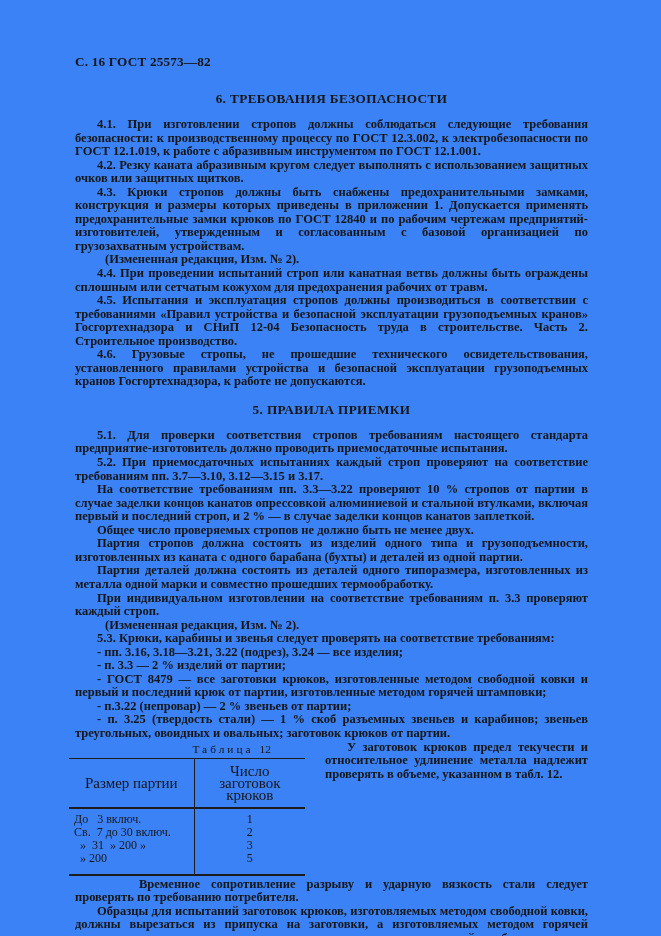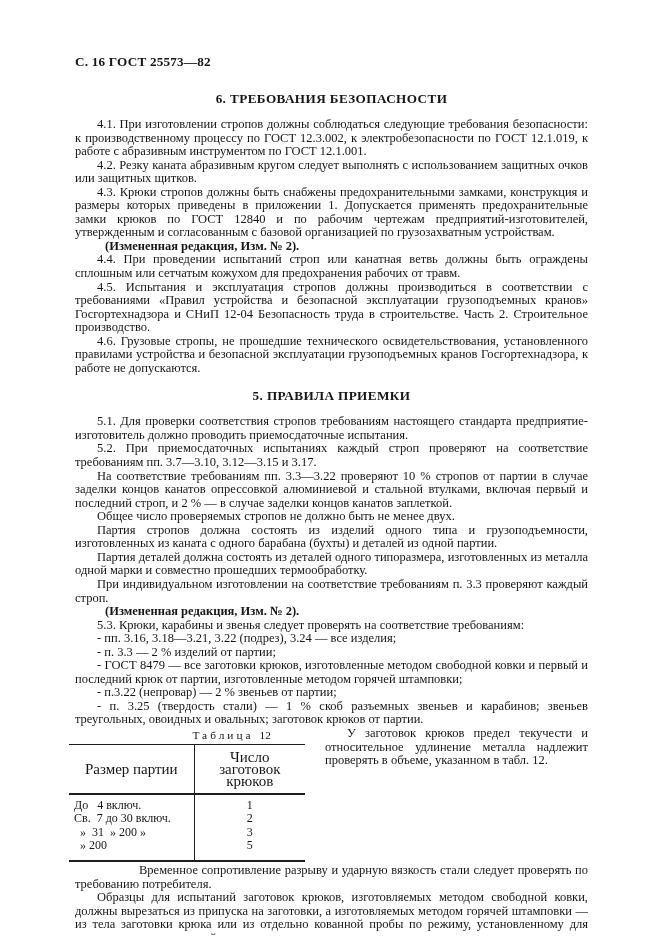--- a/index.html
+++ b/index.html
@@ -1,21 +1,21 @@
 <!DOCTYPE html>
 <html><head>
 <meta charset="utf-8">
 <style>
   html, body { margin: 0; padding: 0; background: #e8e8e8; }
   .page {
     position: relative;
     width: 661px;
     height: 936px;
     margin: 0 auto;
-    background: #ffffff;
+    background: #3b82f6;
     box-sizing: border-box;
     padding: 54px 73px 0 75px;
     font-family: "Liberation Serif", "DejaVu Serif", serif;
     color: #161616;
     overflow: hidden;
   }
   .page-header {
     font-weight: 700;
     font-size: 13.2px;
     letter-spacing: 0.2px;
@@ -28,20 +28,21 @@
     letter-spacing: 0.4px;
     margin: 0 0 11px 0;
   }
   .sec-heading.spaced { margin-top: 13px; }
   p.body {
     margin: 0;
     font-size: 12.5px;
     line-height: 13.55px;
     text-align: justify;
     text-indent: 22px;
+    font-weight: bold;
   }
   p.note {
     font-weight: 700;
     text-indent: 30px;
   }
   
   .table-float {
     float: left;
     width: 236px;
     margin: 2px 20px 2px -6px;
@@ -130,21 +131,21 @@
           <col class="c2">
         </colgroup>
       <thead>
         <tr>
           <th>Размер партии</th>
           <th>Число заготовок крюков</th>
         </tr>
       </thead>
       <tbody>
         <tr>
-          <td class="size-cell">До   4 включ.</td>
+          <td class="size-cell">До   3 включ.</td>
           <td class="count-cell">1</td>
         </tr>
         <tr>
           <td class="size-cell">Св.  7 до 30 включ.</td>
           <td class="count-cell">2</td>
         </tr>
         <tr>
           <td class="size-cell">  »  31  » 200 »</td>
           <td class="count-cell">3</td>
         </tr>

